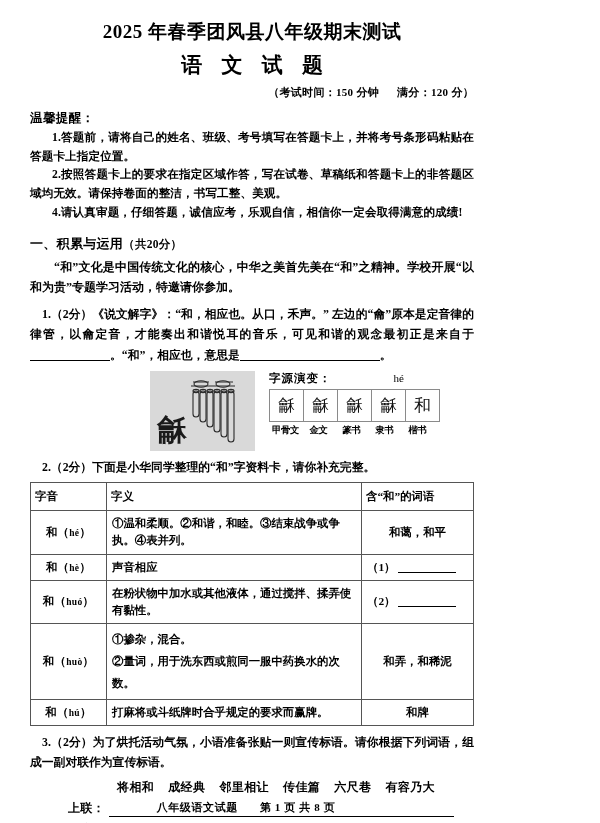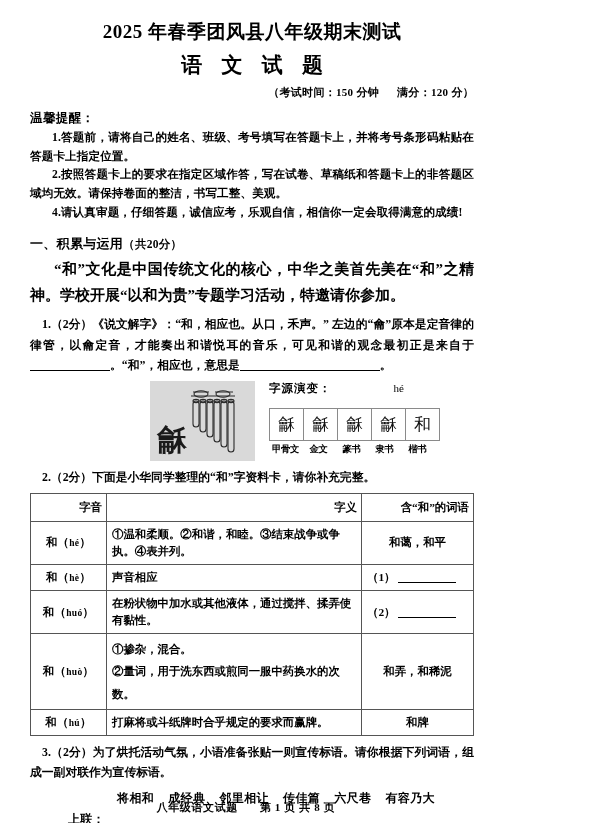--- a/index.html
+++ b/index.html
@@ -71,21 +71,21 @@
     font-size: 13px;
     font-weight: bold;
     margin: 12px 0 4px 0;
     letter-spacing: 0.3px;
   }
   .section-head .pts {
     font-size: 11.5px;
     font-weight: bold;
   }
   .para {
-    font-size: 15px;
+    font-size: 12px;
     font-weight: bold;
     line-height: 1.72;
     text-indent: 24px;
     text-align: justify;
     margin: 0;
   }
   .q {
     font-size: 11.8px;
     font-weight: bold;
     line-height: 1.72;
@@ -136,21 +136,21 @@
   }
   .fig-right {
     margin-left: 14px;
     flex: none;
   }
   .fig-caption-row {
     display: flex;
     align-items: baseline;
     font-size: 11.5px;
     font-weight: bold;
-    margin-bottom: 12px;
+    margin-bottom: 3px;
   }
   .fig-caption-row .label { letter-spacing: 1px; }
   .fig-caption-row .pinyin {
     margin-left: 62px;
     font-weight: normal;
     font-size: 11px;
   }
   .glyph-table {
     border-collapse: collapse;
     border: 1px solid #8a8a8a;
@@ -185,21 +185,21 @@
     table-layout: fixed;
   }
   table.data td, table.data th {
     border: 1px solid #555;
     font-size: 11.4px;
     font-weight: bold;
     padding: 4px 5px;
     line-height: 1.5;
   }
   table.data th {
-    text-align: right;
+    text-align: left;
     padding: 5px 4px;
   }
   .col-pron { width: 76px; }
   .col-word { width: 112px; }
   td.c { text-align: center; }
   td.pron {
     text-align: center;
     letter-spacing: 0.3px;
   }
   td.pron .py {

